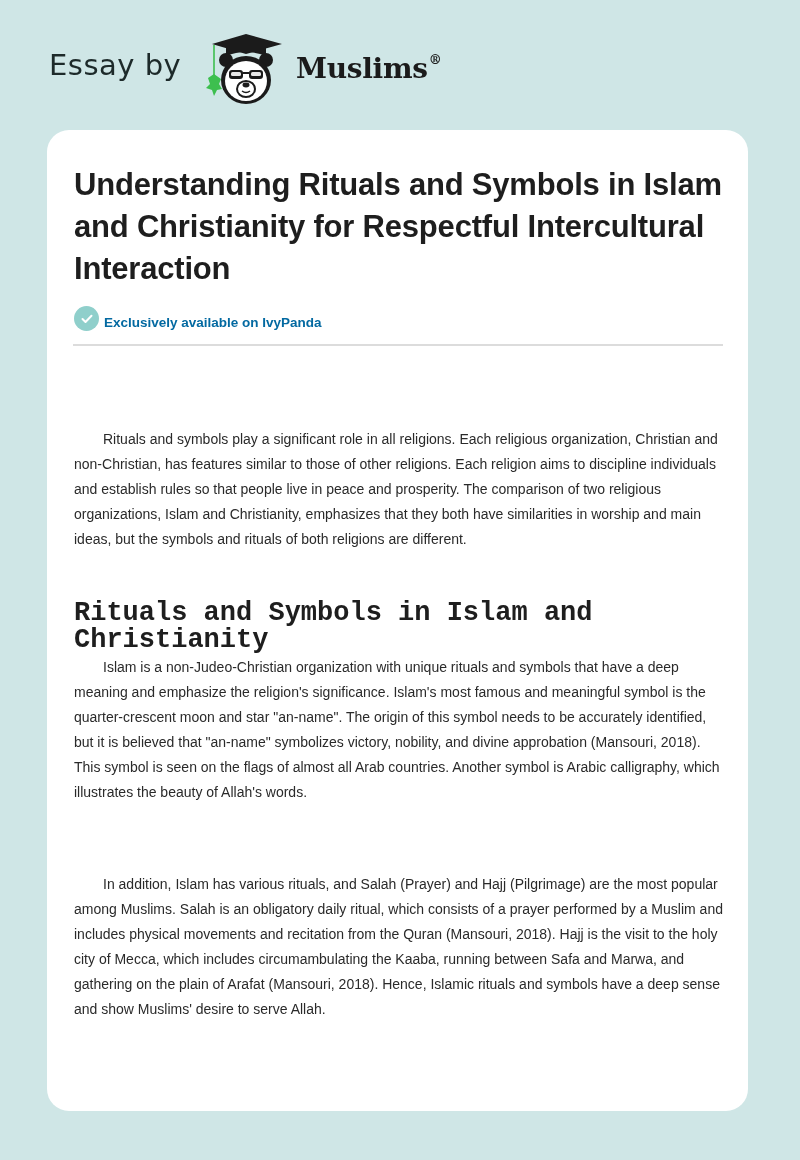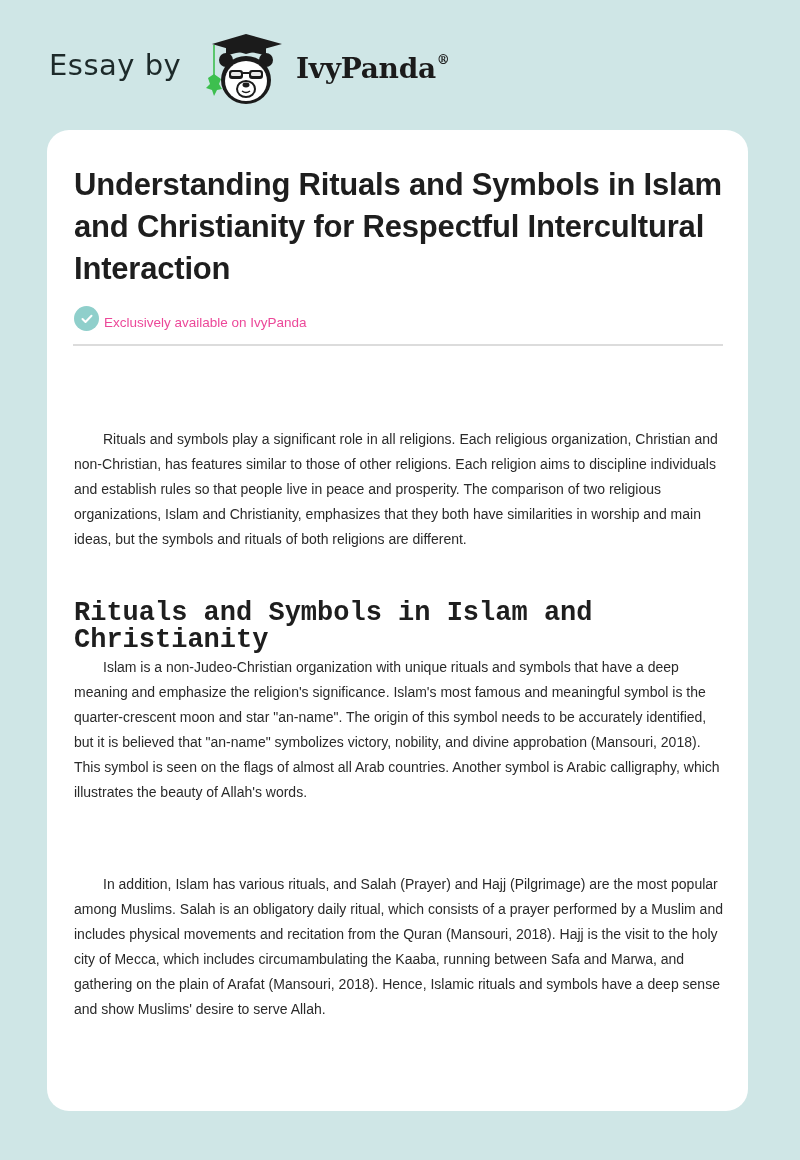--- a/index.html
+++ b/index.html
@@ -77,22 +77,22 @@
       width: 25px; height: 25px;
       border-radius: 50%;
       background: #8fcfcb;
       display: flex;
       align-items: center;
       justify-content: center;
       margin-right: 5px;
     }
     .exclusive-text {
       font-size: 13.5px;
-      font-weight: normal;
-      color: #ec4899;
+      font-weight: bold;
+      color: #0369a1;
       margin-top: 8px;
     }
     .divider {
       position: absolute;
       left: 26px; top: 214px;
       width: 650px; height: 2px;
       background: #dcdcdc;
     }
     .h2 {
       position: absolute;
@@ -137,21 +137,21 @@
     <rect x="49" y="36" width="14" height="9" rx="3" fill="#1b1b1b"></rect>
     <line x1="43" y1="39" x2="49" y2="39" stroke="#1b1b1b" stroke-width="2"></line>
     <rect x="31" y="38" width="10" height="4" rx="1.5" fill="#e8e8e8"></rect>
     <rect x="51" y="38" width="10" height="4" rx="1.5" fill="#e8e8e8"></rect>
 
     <ellipse cx="46" cy="55" rx="9" ry="8" fill="#ffffff" stroke="#1b1b1b" stroke-width="2"></ellipse>
     <ellipse cx="46" cy="51" rx="3.5" ry="2.4" fill="#1b1b1b"></ellipse>
     <path d="M42,57 Q46,60 50,57" stroke="#1b1b1b" stroke-width="1.5" fill="none"></path>
   </svg>
 
-  <div class="brand"><span>IvyPanda</span><sup>®</sup></div>
+  <div class="brand"><span>Muslims</span><sup>®</sup></div>
 </div>
 
 <div class="card">
   <h1 class="title">Understanding Rituals and Symbols in Islam and Christianity for Respectful Intercultural Interaction</h1>
 
   <div class="exclusive">
     <span class="check-badge">
       <svg width="12" height="10" viewBox="0 0 12 10">
         <path d="M1.5,5 L4.5,8 L10.5,1.8" stroke="#ffffff" stroke-width="2" fill="none" stroke-linecap="round" stroke-linejoin="round"></path>
       </svg>

